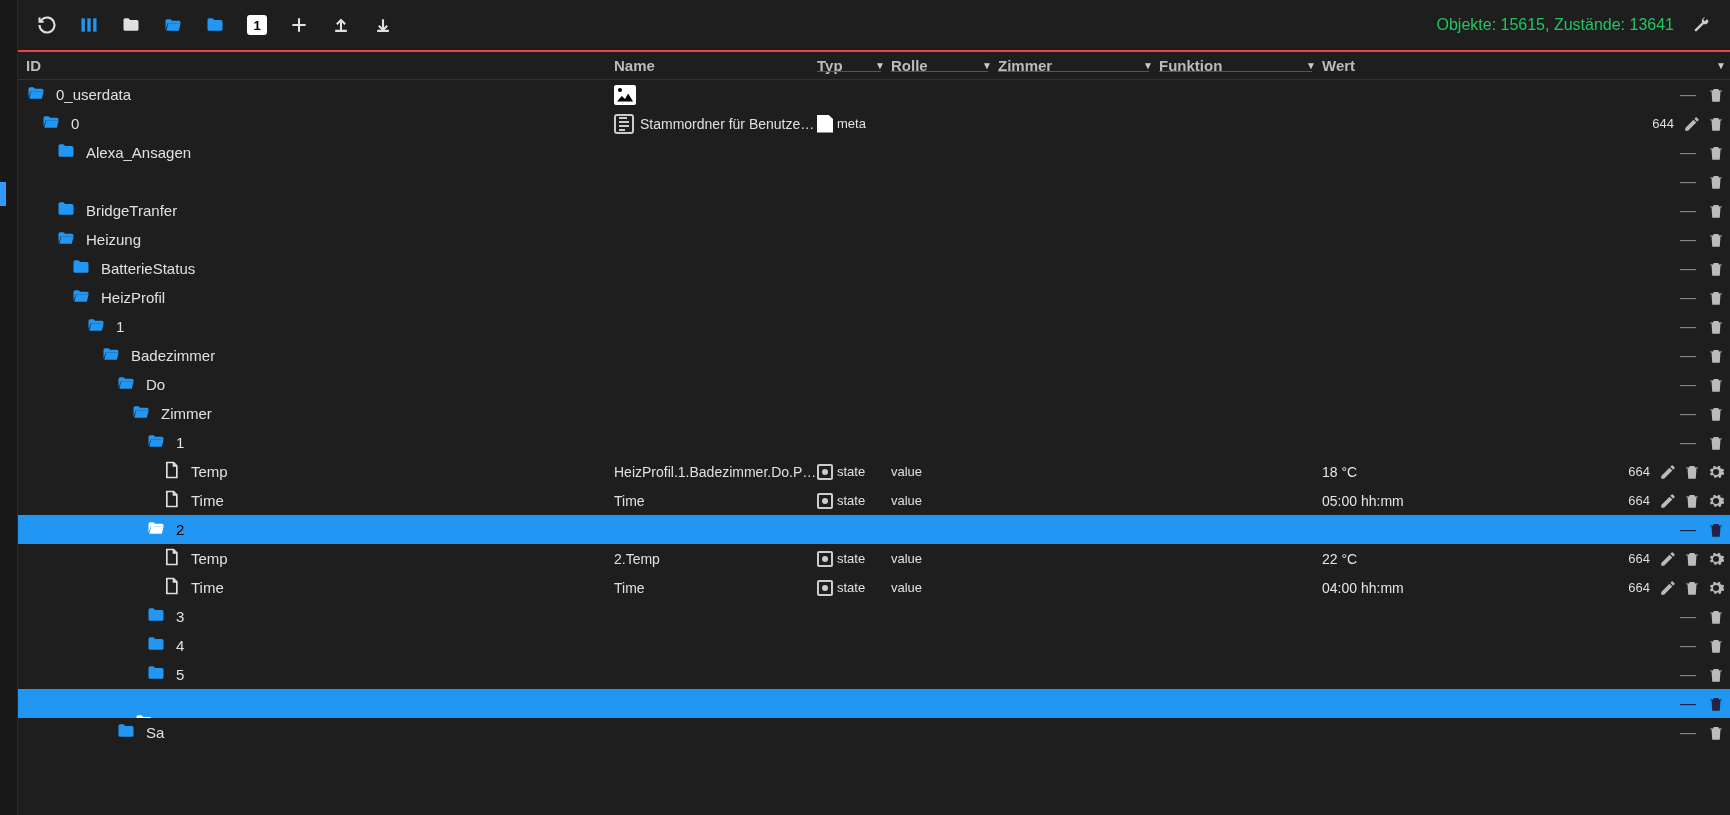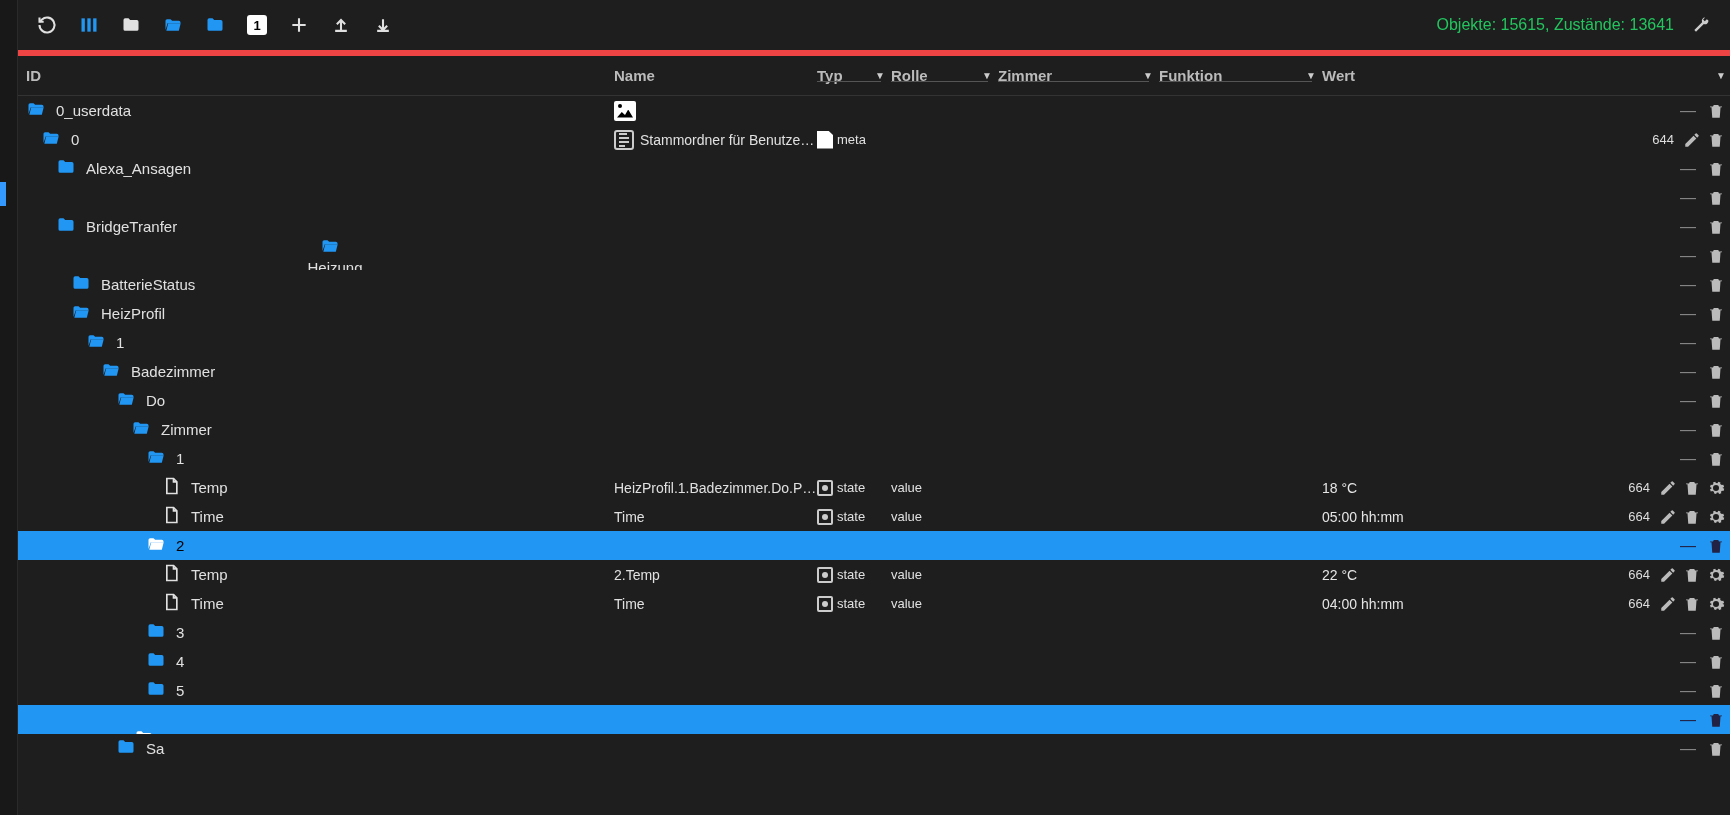--- a/index.html
+++ b/index.html
@@ -56,24 +56,24 @@
     color: #000;
     display:flex;align-items:center;justify-content:center;
     font-weight:bold; font-size:13px;
     border-radius:3px;
   }
   .toolbar-spacer { flex: 1; }
   .toolbar-status { font-size: 16px; color: #22c55e; margin-right: 6px; }
   .wrench { color:#ccc; }
 
   .header-row {
-    height: 46px;
+    height: 30px;
     display: flex;
     align-items: center;
-    border-top: 6px solid #ef4444;
+    border-top: 2px solid #ef4444;
     border-bottom: 1px solid #333;
     color: #bbb;
     font-size: 15px;
     font-weight: 600;
     background: #1e1e1e;
   }
   .col-id { width: 596px; padding-left: 8px; }
   .col-name { width: 203px; }
   .col-typ { width: 74px; position: relative; }
   .col-rolle { width: 107px; position: relative; }
@@ -367,21 +367,21 @@
         <div class="c-right">
           <span class="rt-dash">—</span>
           <span class="act-icon">
             <svg viewBox="0 0 24 24" fill="currentColor">
               <path d="M6 7h12l-1 14H7L6 7zm3-3h6l1 2H8l1-2zM4 6h16v1H4z"></path>
             </svg>
           </span>
         </div>
       </div>
       <div class="row">
-        <div class="c-id" style="padding-left: 38px; flex-direction: column;">
+        <div class="c-id" style="padding-left: 38px;">
           <span><svg class="folder-icon" viewBox="0 0 24 24" fill="#2196f3">
               <path d="M3 7a2 2 0 0 1 2-2h4l2 2h8a2 2 0 0 1 2 2v1H5.8L3 18V7z"></path>
               <path d="M4 19h15l2.2-9H6.2L4 19z"></path>
             </svg></span>
           <span class="id-label">Heizung</span>
         </div>
         <div class="c-name"></div>
         <div class="c-typ"></div>
         <div class="c-rolle"></div>
         <div class="c-zimmer"></div>

